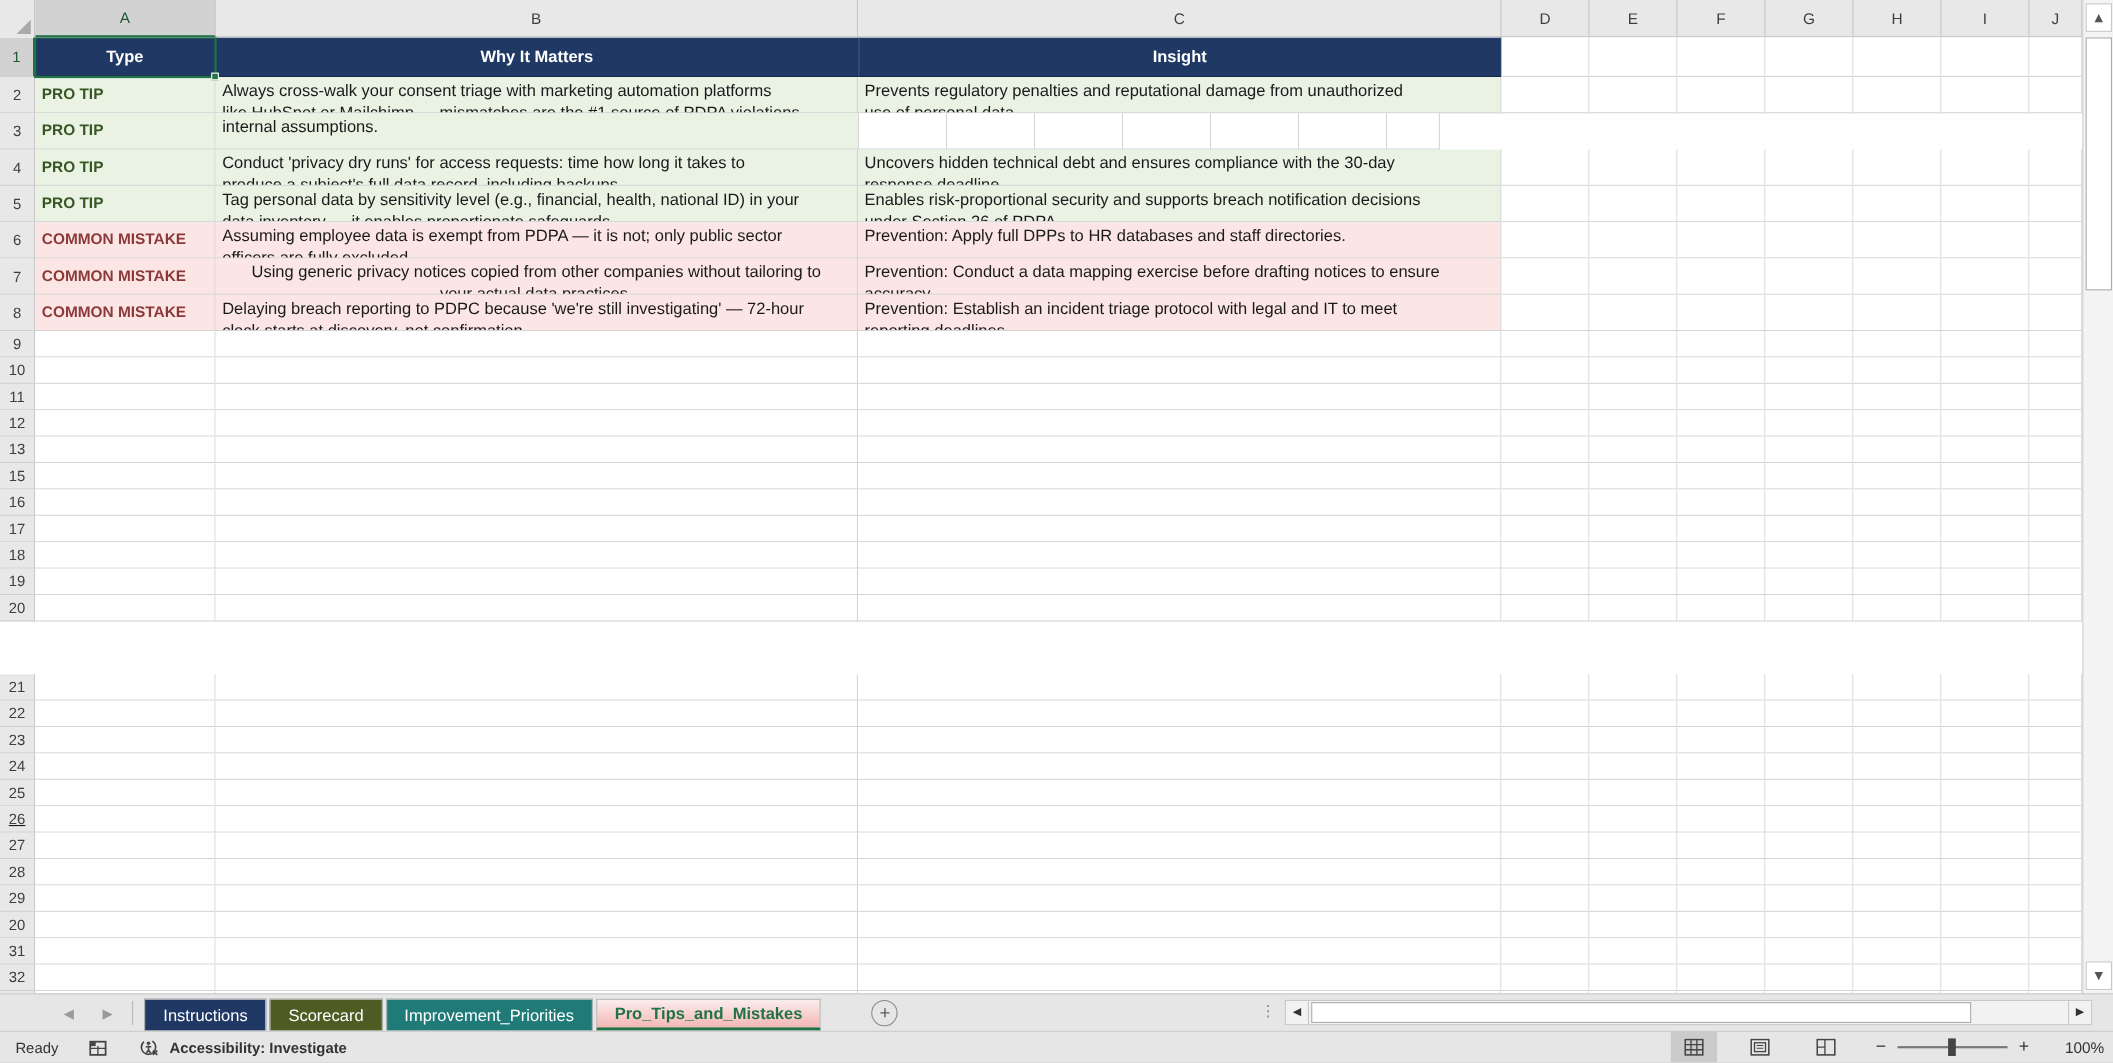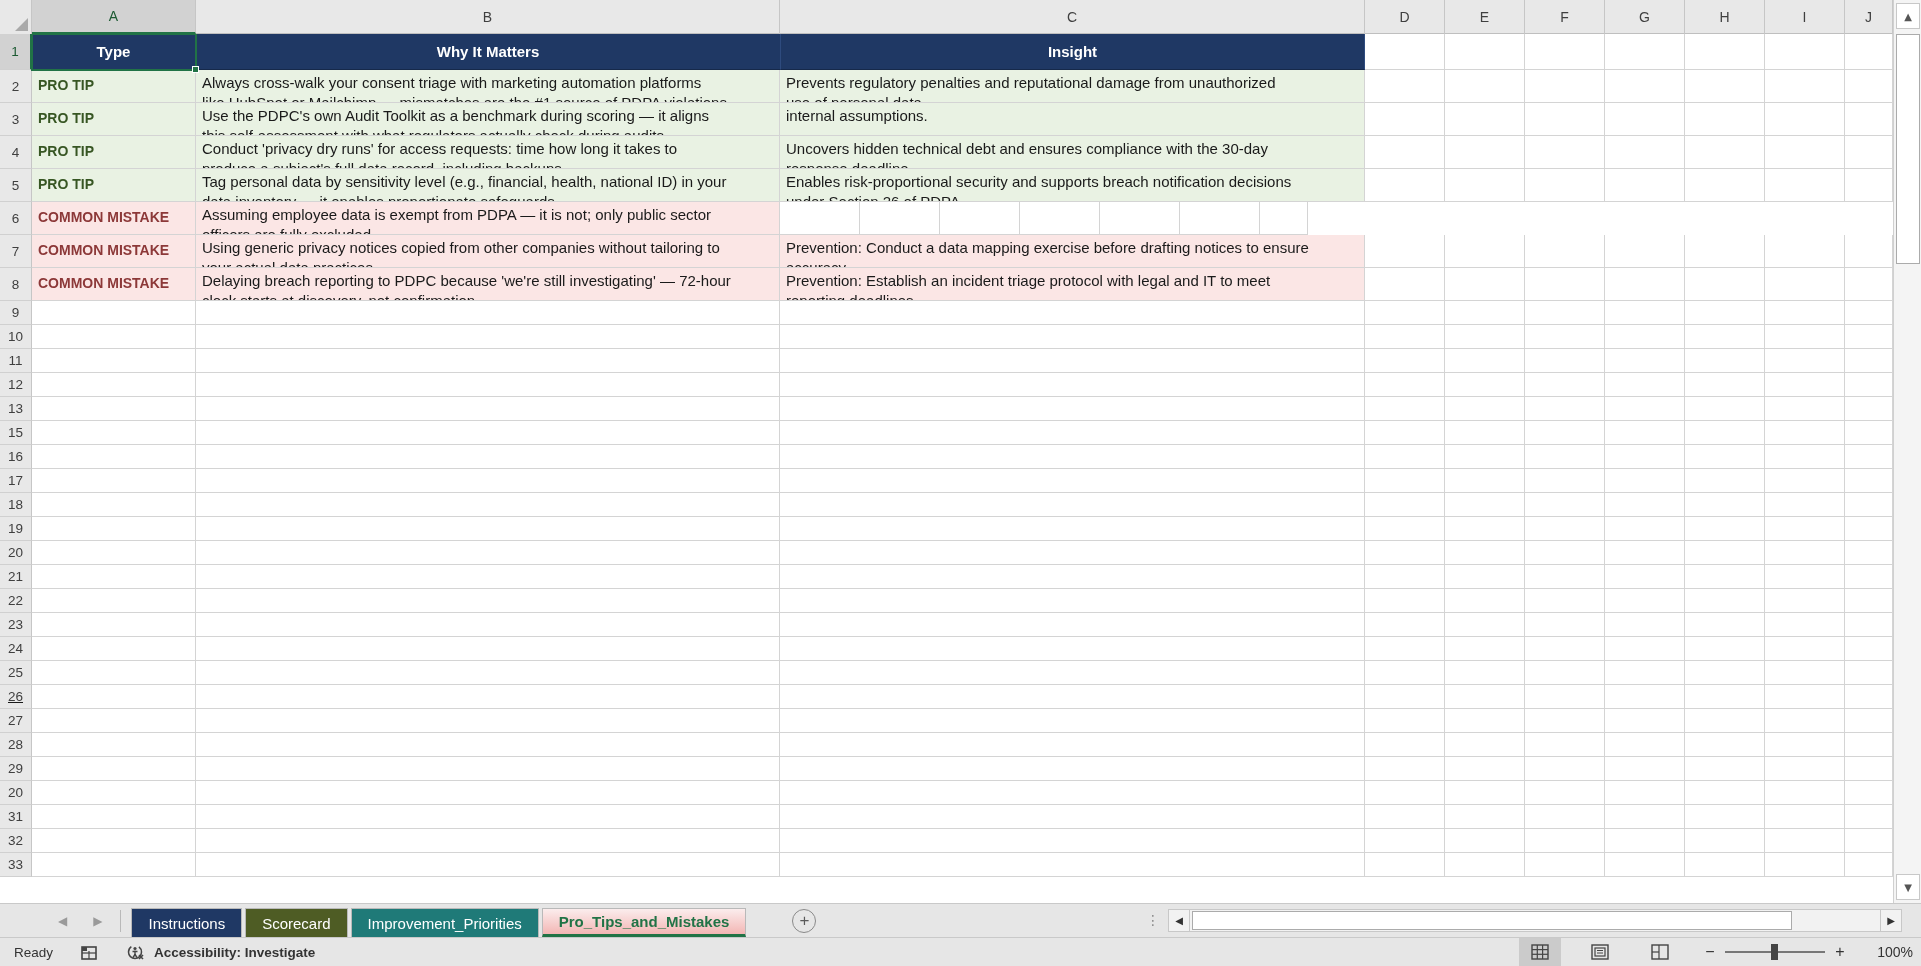--- a/index.html
+++ b/index.html
@@ -128,24 +128,20 @@
         <div class="cell" style="width: 80px; height: 33px;"></div>
         <div class="cell" style="width: 80px; height: 33px;"></div>
         <div class="cell" style="width: 80px; height: 33px;"></div>
         <div class="cell" style="width: 80px; height: 33px;"></div>
         <div class="cell" style="width: 80px; height: 33px;"></div>
         <div class="cell" style="width: 48px; height: 33px;"></div>
       </div>
       <div class="grow" style="height: 33px;">
         <div class="rowhdr">3</div>
         <div class="cell typecell tip" style="width: 164px; height: 33px;">PRO TIP</div>
-        <div class="cell tip" style="width: 584px; height: 33px;">
-          <div class="l1">Use the PDPC's own Audit Toolkit as a benchmark during scoring — it aligns</div>
-          <div class="l2">this self-assessment with what regulators actually check during audits.</div>
-        </div>
         <div class="cell tip" style="width: 585px; height: 33px;">
           <div class="l2">internal assumptions.</div>
         </div>
         <div class="cell" style="width: 80px; height: 33px;"></div>
         <div class="cell" style="width: 80px; height: 33px;"></div>
         <div class="cell" style="width: 80px; height: 33px;"></div>
         <div class="cell" style="width: 80px; height: 33px;"></div>
         <div class="cell" style="width: 80px; height: 33px;"></div>
         <div class="cell" style="width: 80px; height: 33px;"></div>
         <div class="cell" style="width: 48px; height: 33px;"></div>
@@ -188,32 +184,36 @@
         <div class="cell" style="width: 80px; height: 33px;"></div>
         <div class="cell" style="width: 48px; height: 33px;"></div>
       </div>
       <div class="grow" style="height: 33px;">
         <div class="rowhdr">6</div>
         <div class="cell typecell mistake" style="width: 164px; height: 33px;">COMMON MISTAKE</div>
         <div class="cell mistake" style="width: 584px; height: 33px;">
           <div class="l1">Assuming employee data is exempt from PDPA — it is not; only public sector</div>
           <div class="l2">officers are fully excluded.</div>
         </div>
+        <div class="cell mistake" style="width: 585px; height: 33px;">
+          <div class="l1">Prevention: Apply full DPPs to HR databases and staff directories.</div>
+          <div class="l2"></div>
+        </div>
         <div class="cell" style="width: 80px; height: 33px;"></div>
         <div class="cell" style="width: 80px; height: 33px;"></div>
         <div class="cell" style="width: 80px; height: 33px;"></div>
         <div class="cell" style="width: 80px; height: 33px;"></div>
         <div class="cell" style="width: 80px; height: 33px;"></div>
         <div class="cell" style="width: 80px; height: 33px;"></div>
         <div class="cell" style="width: 48px; height: 33px;"></div>
       </div>
       <div class="grow" style="height: 33px;">
         <div class="rowhdr">7</div>
         <div class="cell typecell mistake" style="width: 164px; height: 33px;">COMMON MISTAKE</div>
-        <div class="cell mistake" style="width: 584px; height: 33px;">
+        <div class="cell mistake" style="width: 584px; height: 33px; text-align: center;">
           <div class="l1">Using generic privacy notices copied from other companies without tailoring to</div>
           <div class="l2">your actual data practices.</div>
         </div>
         <div class="cell mistake" style="width: 585px; height: 33px;">
           <div class="l1">Prevention: Conduct a data mapping exercise before drafting notices to ensure</div>
           <div class="l2">accuracy.</div>
         </div>
         <div class="cell" style="width: 80px; height: 33px;"></div>
         <div class="cell" style="width: 80px; height: 33px;"></div>
         <div class="cell" style="width: 80px; height: 33px;"></div>
@@ -377,21 +377,21 @@
         <div class="cell" style="width: 584px; height: 24px;"></div>
         <div class="cell" style="width: 585px; height: 24px;"></div>
         <div class="cell" style="width: 80px; height: 24px;"></div>
         <div class="cell" style="width: 80px; height: 24px;"></div>
         <div class="cell" style="width: 80px; height: 24px;"></div>
         <div class="cell" style="width: 80px; height: 24px;"></div>
         <div class="cell" style="width: 80px; height: 24px;"></div>
         <div class="cell" style="width: 80px; height: 24px;"></div>
         <div class="cell" style="width: 48px; height: 24px;"></div>
       </div>
-      <div class="grow" style="height: 24px;">
+      <div class="grow" style="height: 24px; margin-top: 48px;">
         <div class="rowhdr">21</div>
         <div class="cell" style="width: 164px; height: 24px;"></div>
         <div class="cell" style="width: 584px; height: 24px;"></div>
         <div class="cell" style="width: 585px; height: 24px;"></div>
         <div class="cell" style="width: 80px; height: 24px;"></div>
         <div class="cell" style="width: 80px; height: 24px;"></div>
         <div class="cell" style="width: 80px; height: 24px;"></div>
         <div class="cell" style="width: 80px; height: 24px;"></div>
         <div class="cell" style="width: 80px; height: 24px;"></div>
         <div class="cell" style="width: 80px; height: 24px;"></div>

